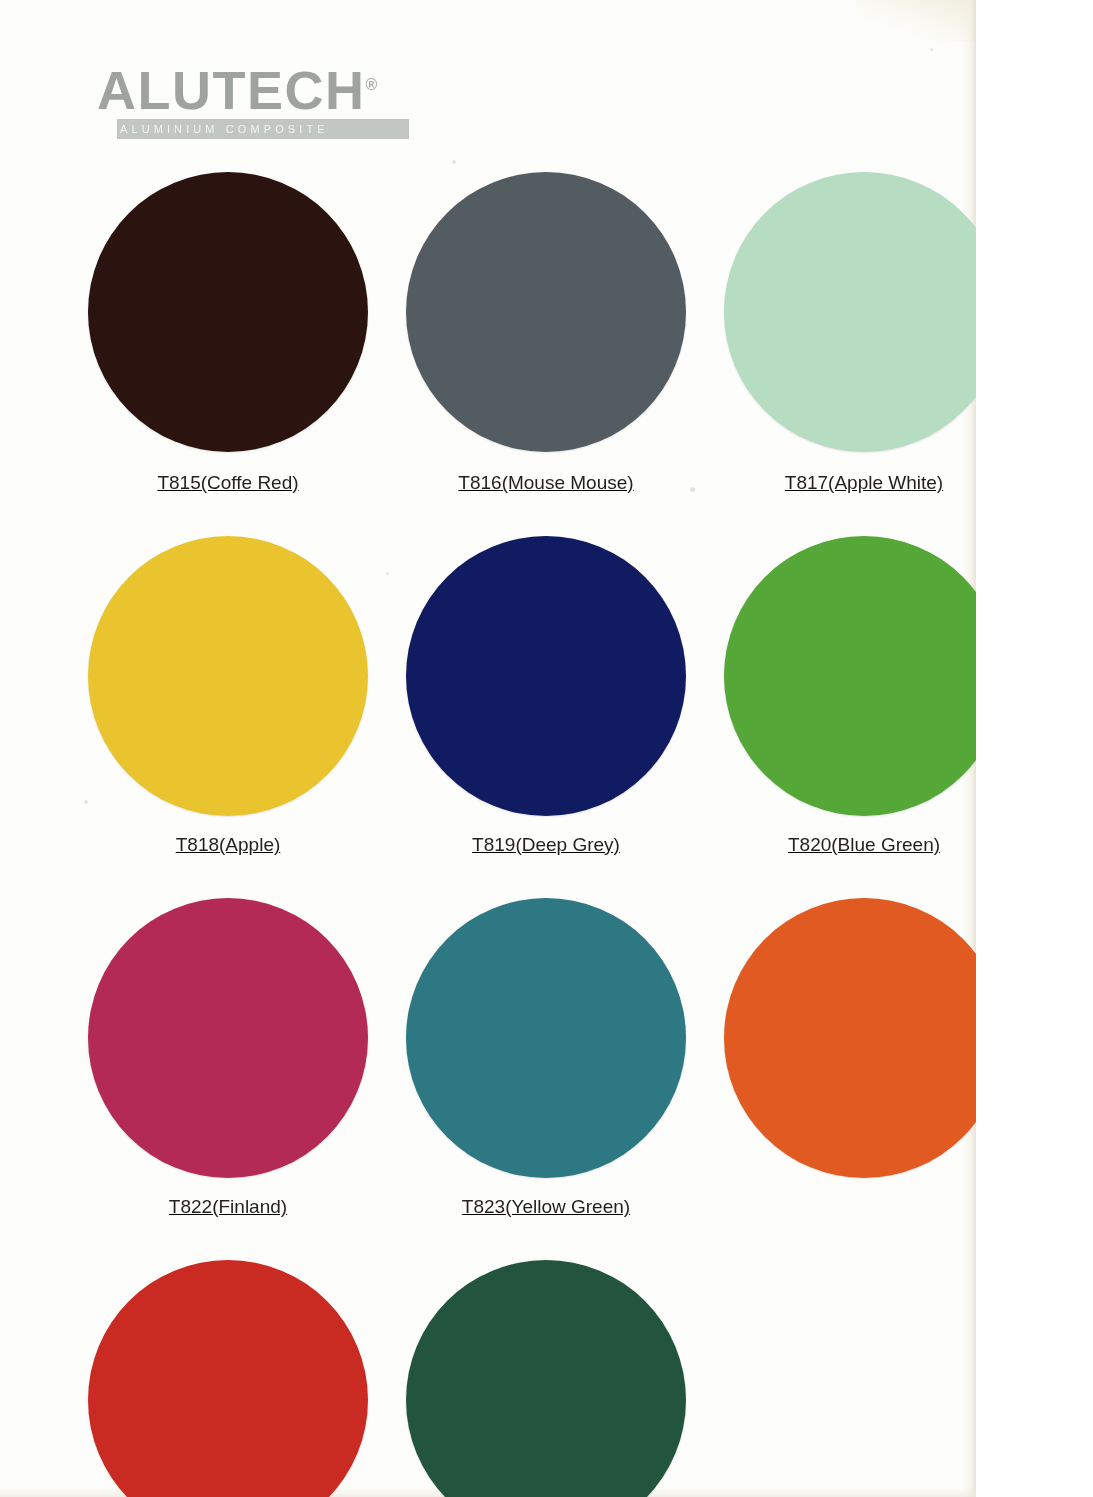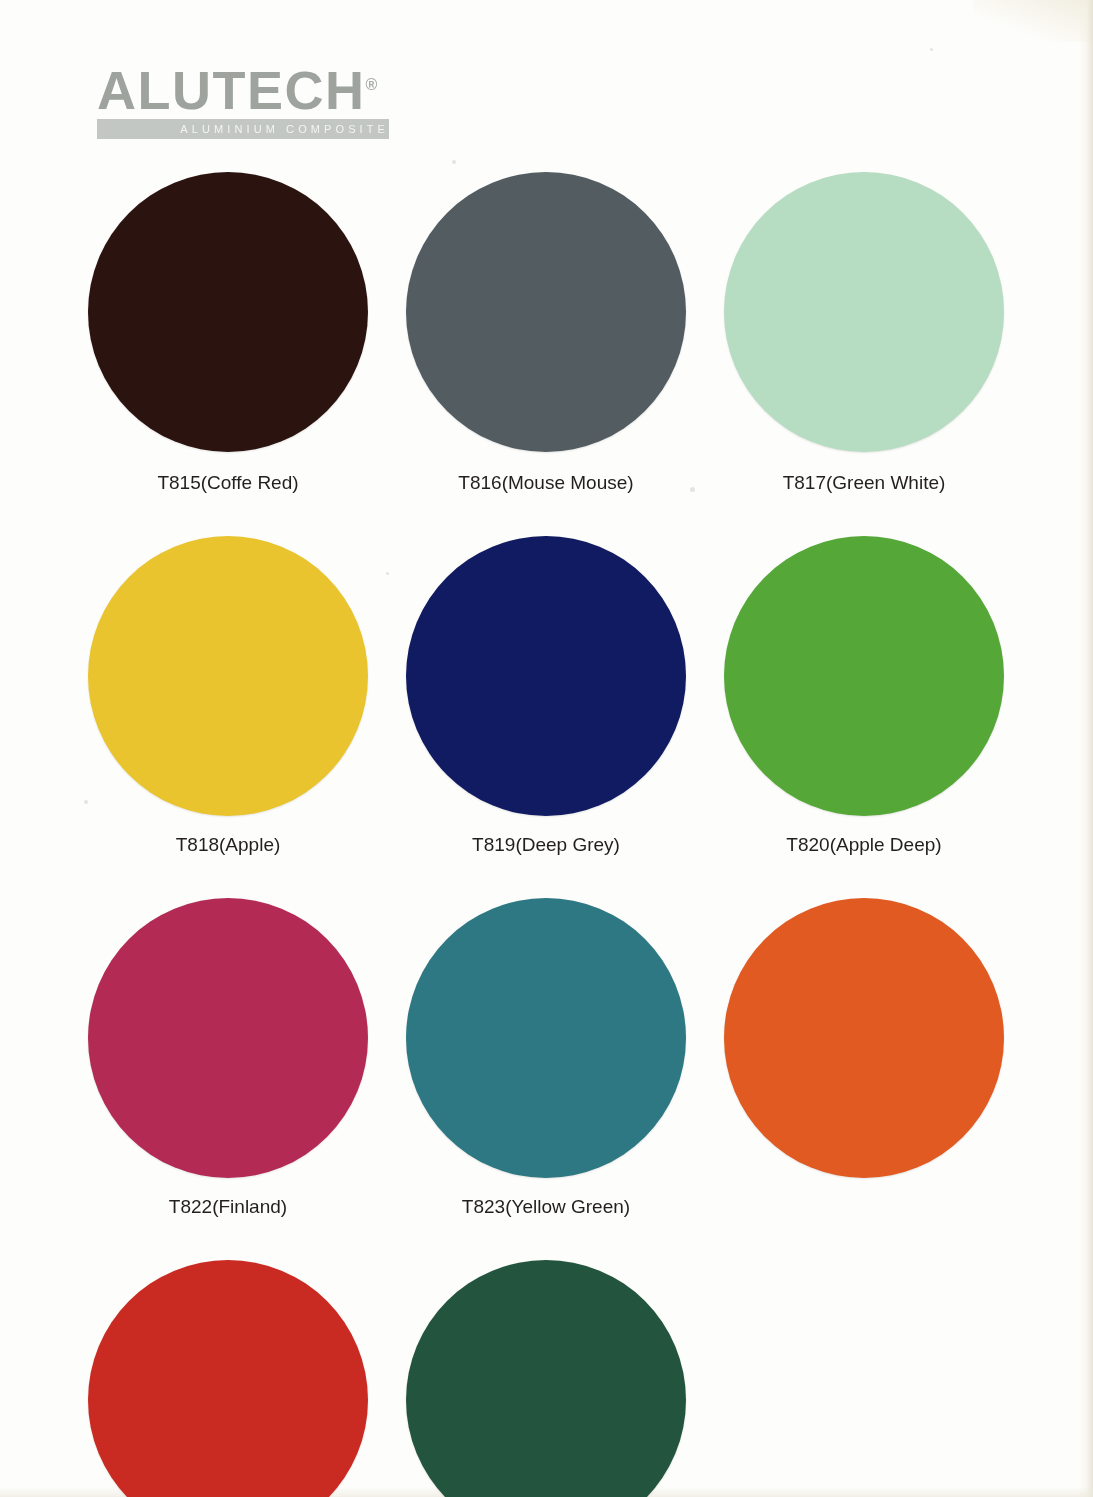--- a/index.html
+++ b/index.html
@@ -6,21 +6,21 @@
     margin: 0;
     padding: 0;
     background: #ffffff;
   }
   body {
     font-family: "Liberation Sans", sans-serif;
   }
 
   .page {
     position: relative;
-    width: 1093px;
+    width: 976px;
     height: 1497px;
     background: #fdfdfb;
     overflow: hidden;
   }
 
   
   .paper-edge-right {
     position: absolute;
     top: 0;
     right: 0;
@@ -71,21 +71,22 @@
     letter-spacing: 0;
     color: #a9aea9;
   }
   .logo-subbar {
     margin-top: 2px;
     width: 292px;
     height: 20px;
     background: #c3c7c3;
     display: flex;
     align-items: center;
-    justify-content: flex-end;
+    justify-content: flex-start;
+    margin-left: 20px;
   }
   .logo-subtext {
     font-size: 11px;
     letter-spacing: 4.1px;
     color: #f3f4f3;
     font-family: "Liberation Sans", sans-serif;
     white-space: nowrap;
     padding-left: 3px;
   }
 
@@ -95,20 +96,21 @@
     left: 88px;
     top: 172px;
     width: 915px;
     display: grid;
     grid-template-columns: repeat(3, 280px);
     grid-column-gap: 38px;
     grid-row-gap: 42px;
   }
   .swatch-cell {
     width: 280px;
+    text-decoration: underline;
   }
   .swatch-disc {
     width: 280px;
     height: 280px;
     border-radius: 50%;
     box-shadow: 0 1px 2px rgba(0,0,0,0.10);
   }
   .swatch-label {
     margin-top: 18px;
     text-align: center;
@@ -160,36 +162,36 @@
       <div class="swatch-label">T815(Coffe Red)</div>
     </div>
 
     <div class="swatch-cell row-1">
       <div class="swatch-disc" style="background:#525c61;"></div>
       <div class="swatch-label">T816(Mouse Mouse)</div>
     </div>
 
     <div class="swatch-cell row-1">
       <div class="swatch-disc" style="background:#b6dcc2;"></div>
-      <div class="swatch-label">T817(Green White)</div>
+      <div class="swatch-label">T817(Apple White)</div>
     </div>
 
     <div class="swatch-cell row-2">
       <div class="swatch-disc" style="background:#eac42e;"></div>
       <div class="swatch-label">T818(Apple)</div>
     </div>
 
     <div class="swatch-cell row-2">
       <div class="swatch-disc" style="background:#101b61;"></div>
       <div class="swatch-label">T819(Deep Grey)</div>
     </div>
 
     <div class="swatch-cell row-2">
       <div class="swatch-disc" style="background:#55a838;"></div>
-      <div class="swatch-label">T820(Apple Deep)</div>
+      <div class="swatch-label">T820(Blue Green)</div>
     </div>
 
 
     <div class="swatch-cell row-3">
       <div class="swatch-disc" style="background:#b32a55;"></div>
       <div class="swatch-label">T822(Finland)</div>
     </div>
 
     <div class="swatch-cell row-3">
       <div class="swatch-disc" style="background:#2d7883;"></div>

